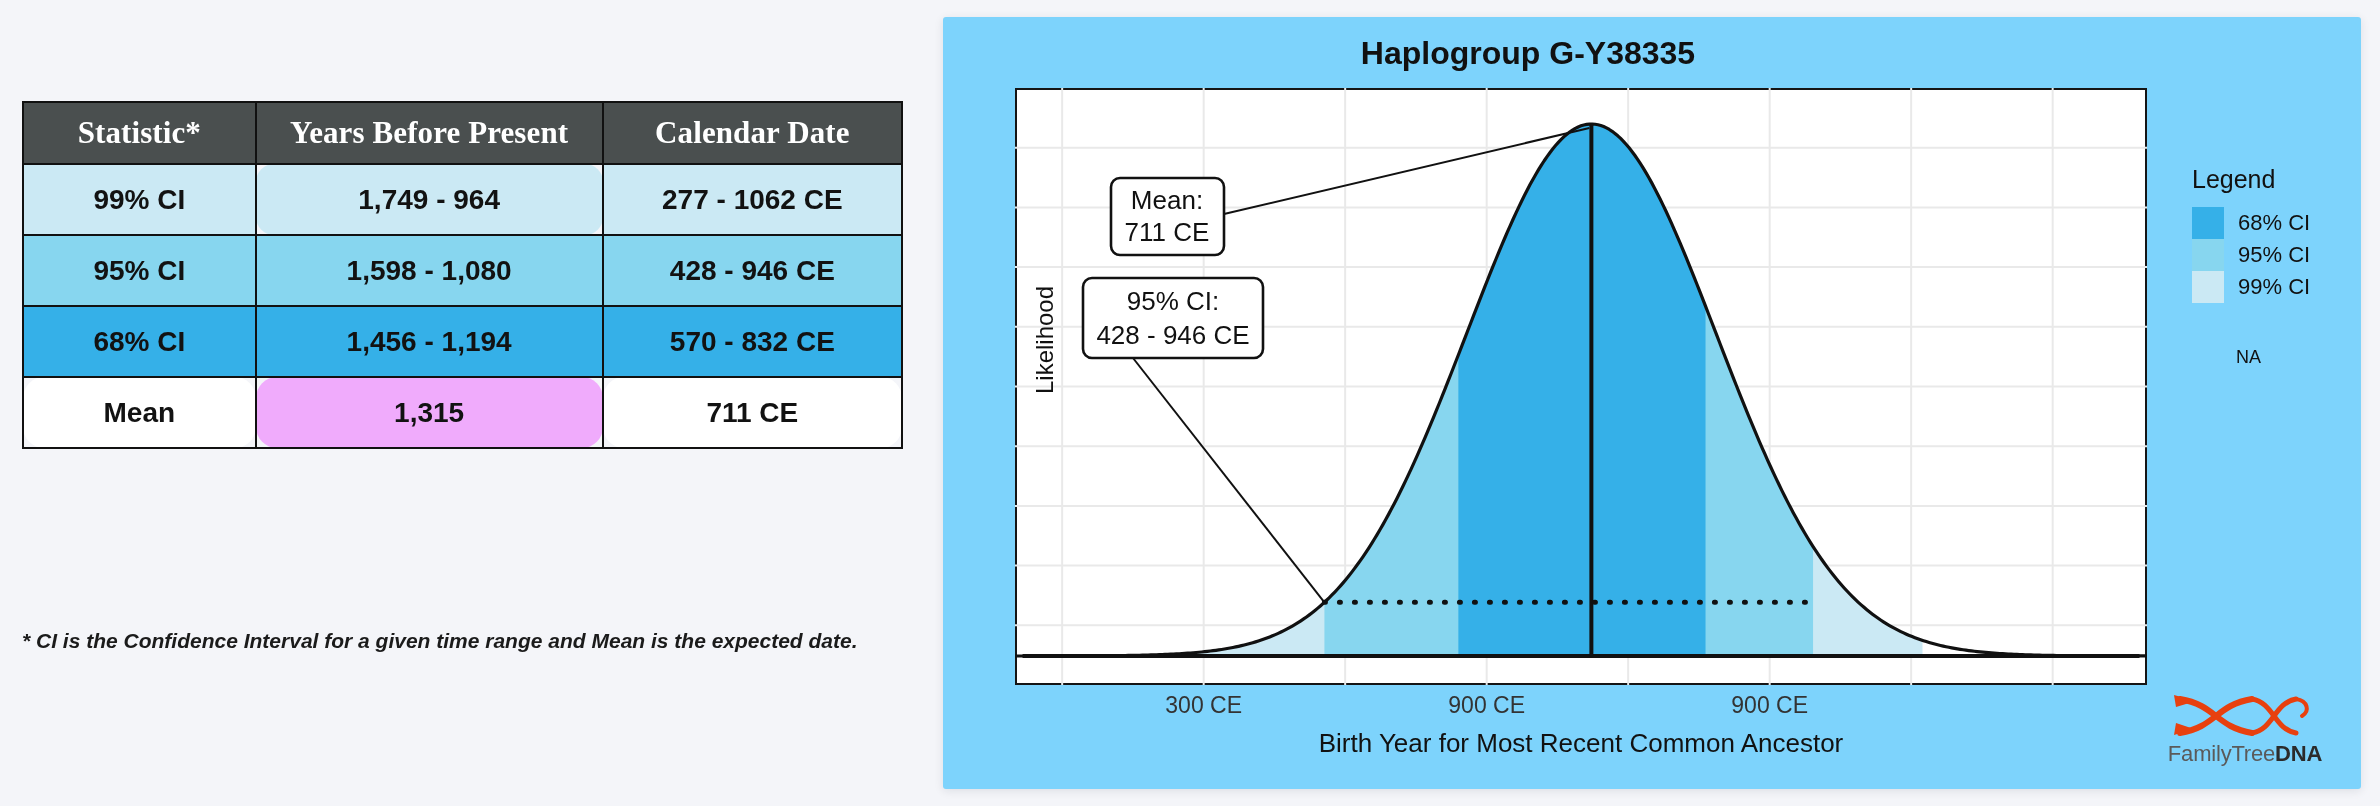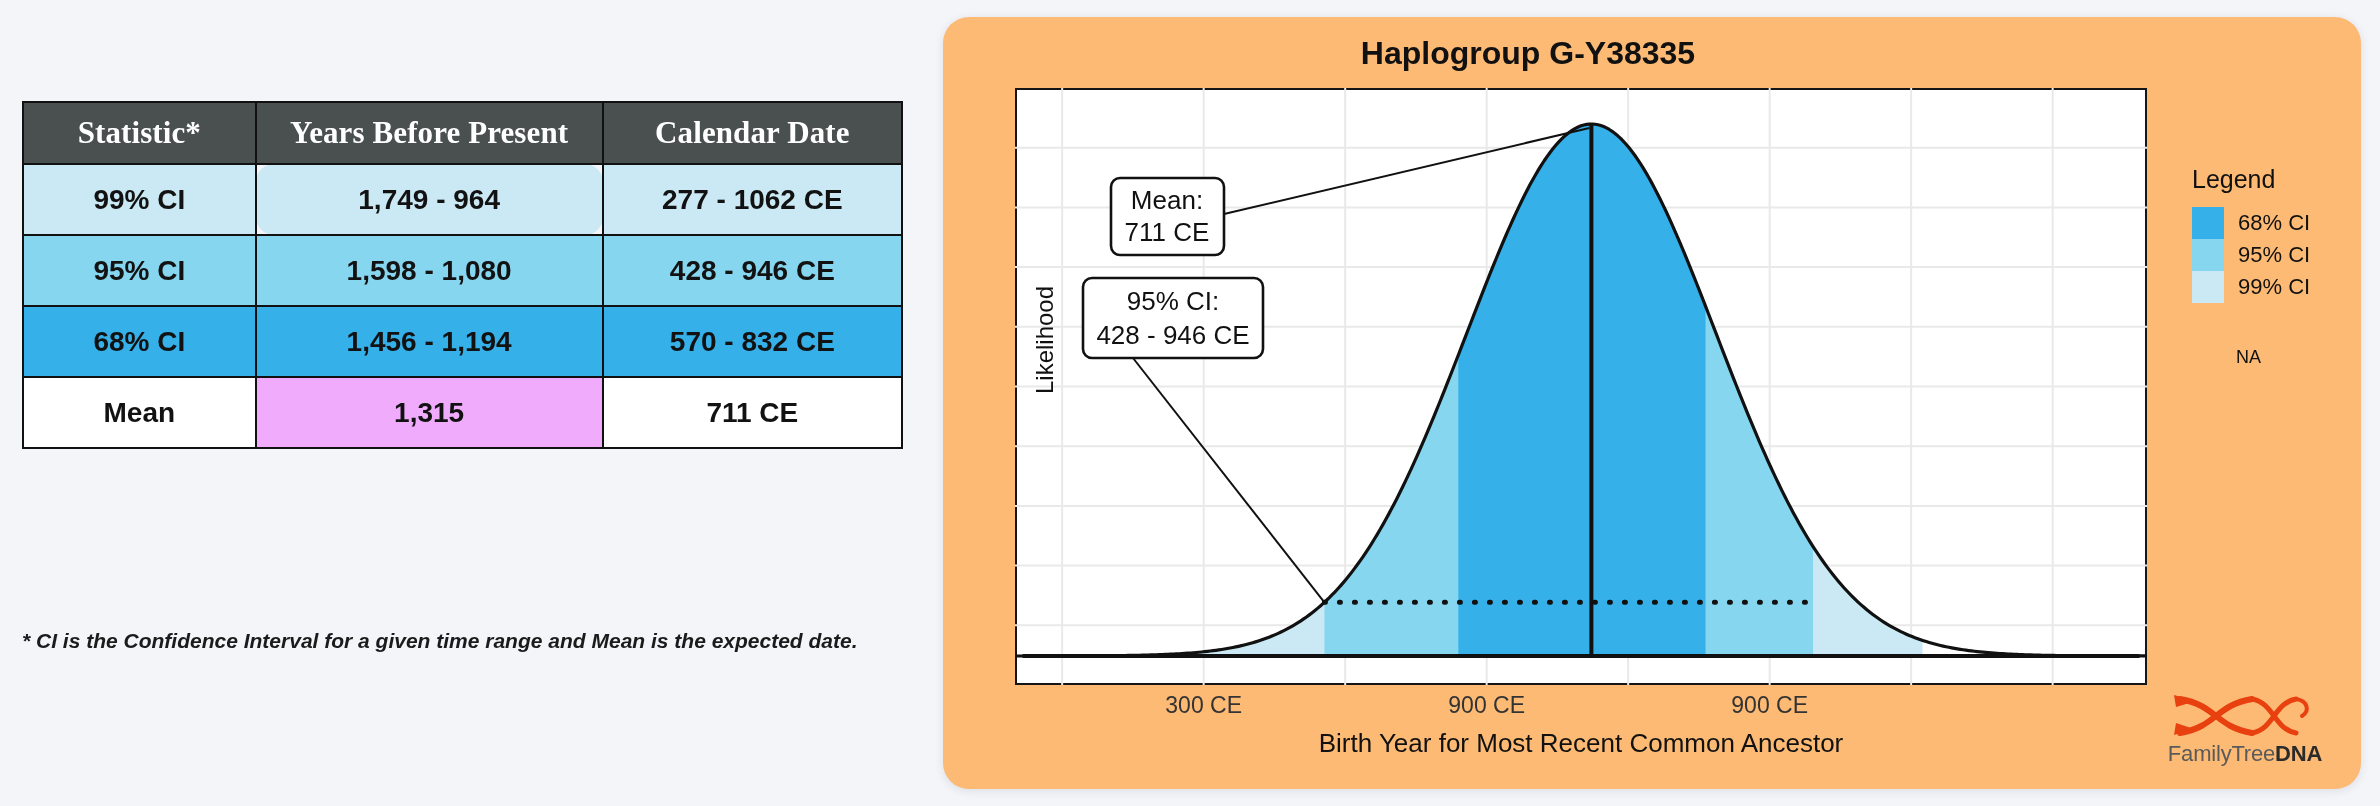--- a/index.html
+++ b/index.html
@@ -43,37 +43,37 @@
     font-size: 28px;
     padding: 0 6px;
   }
   #stats-table col.c1 { width: 233px; }
   #stats-table col.c2 { width: 348px; }
   #stats-table col.c3 { width: 300px; }
 
   .row-99 td { background: #cbe9f4; }
   .row-95 td { background: #87d6ef; }
   .row-68 td { background: #35b0e8; }
-  .row-mean td { background: #ffffff; }
+  .row-mean td { background: #ffffff; border-radius: 21px; }
 
   #table-note {
     position: absolute; left: 22px; top: 629px;
     width: 880px;
     font-size: 21px;
     font-style: italic;
     font-weight: bold;
     color: #1b1b1b;
   }
 
   
   #chart-card {
     position: absolute; left: 943px; top: 17px;
     width: 1418px; height: 772px;
-    background: #fdba74;
-    border-radius: 26px;
+    background: #7dd3fc;
+    border-radius: 3px;
     box-shadow: 0 2px 10px rgba(20,25,45,.10);
     overflow: hidden;
   }
   #chart-title {
     position: absolute; left: 0; top: 18px; width: 1170px;
     text-align: center;
     font-size: 32px; font-weight: bold; color: #111;
   }
   #plot-wrap {
     position: absolute;

